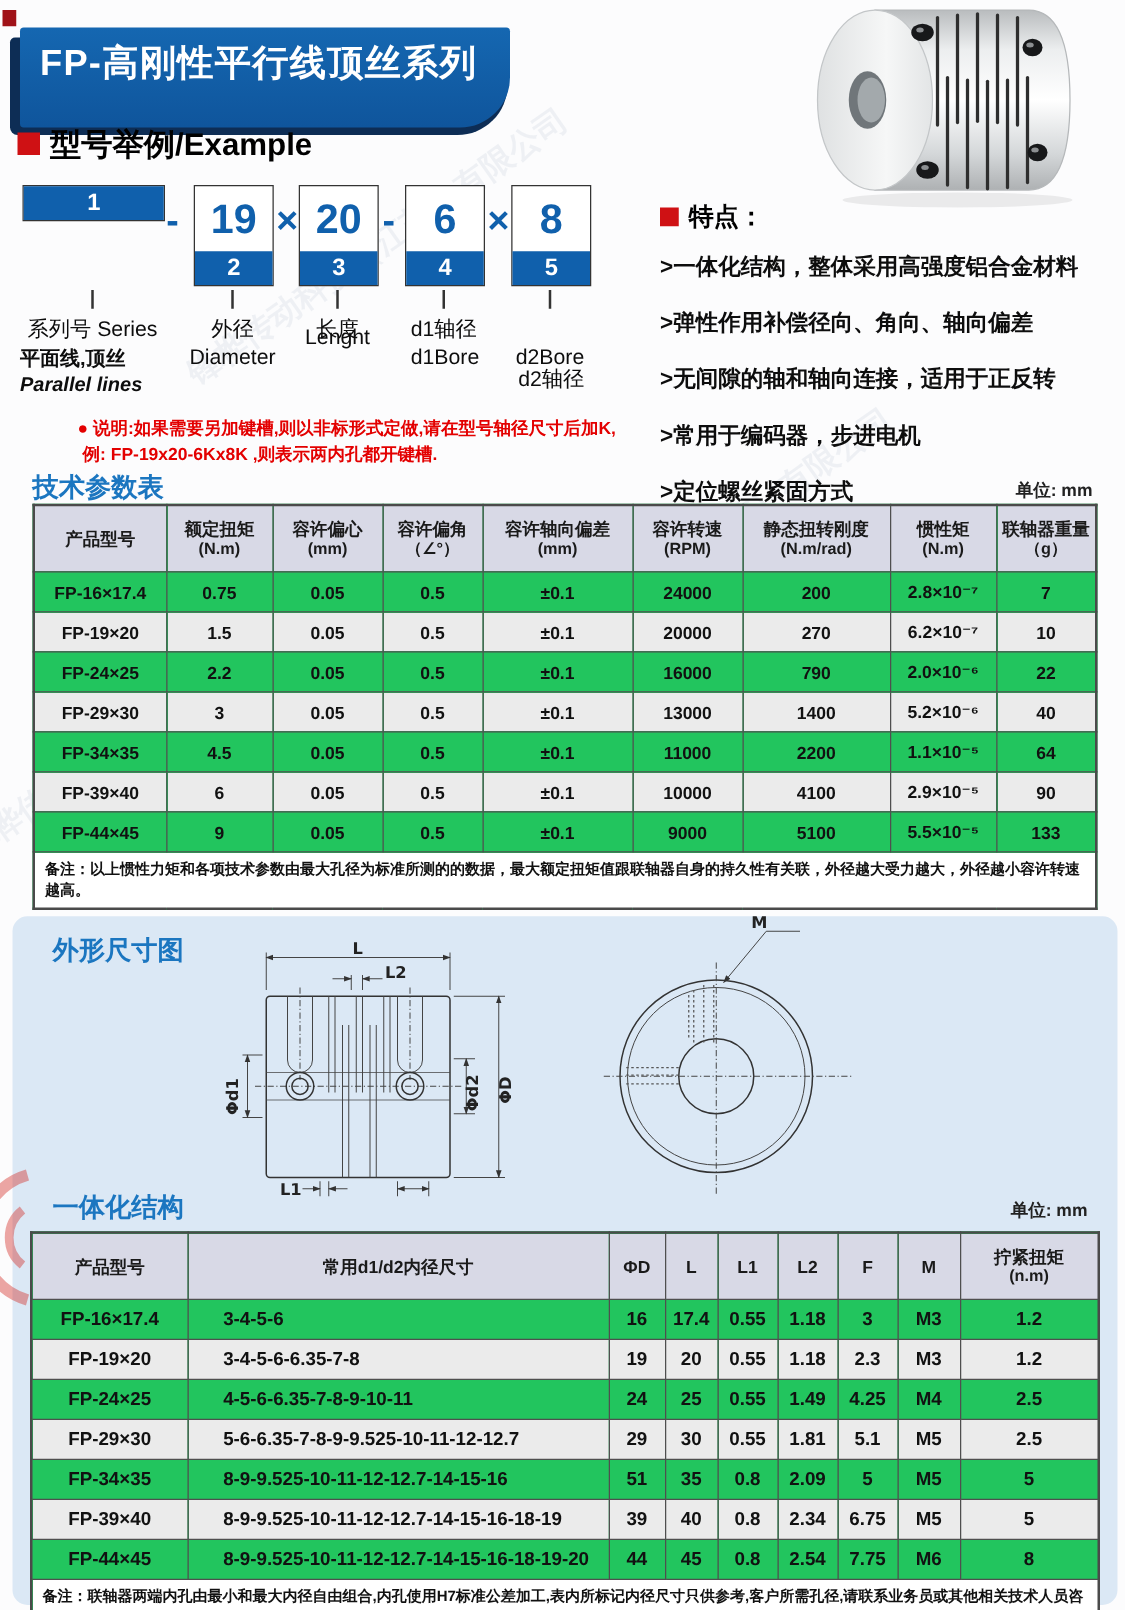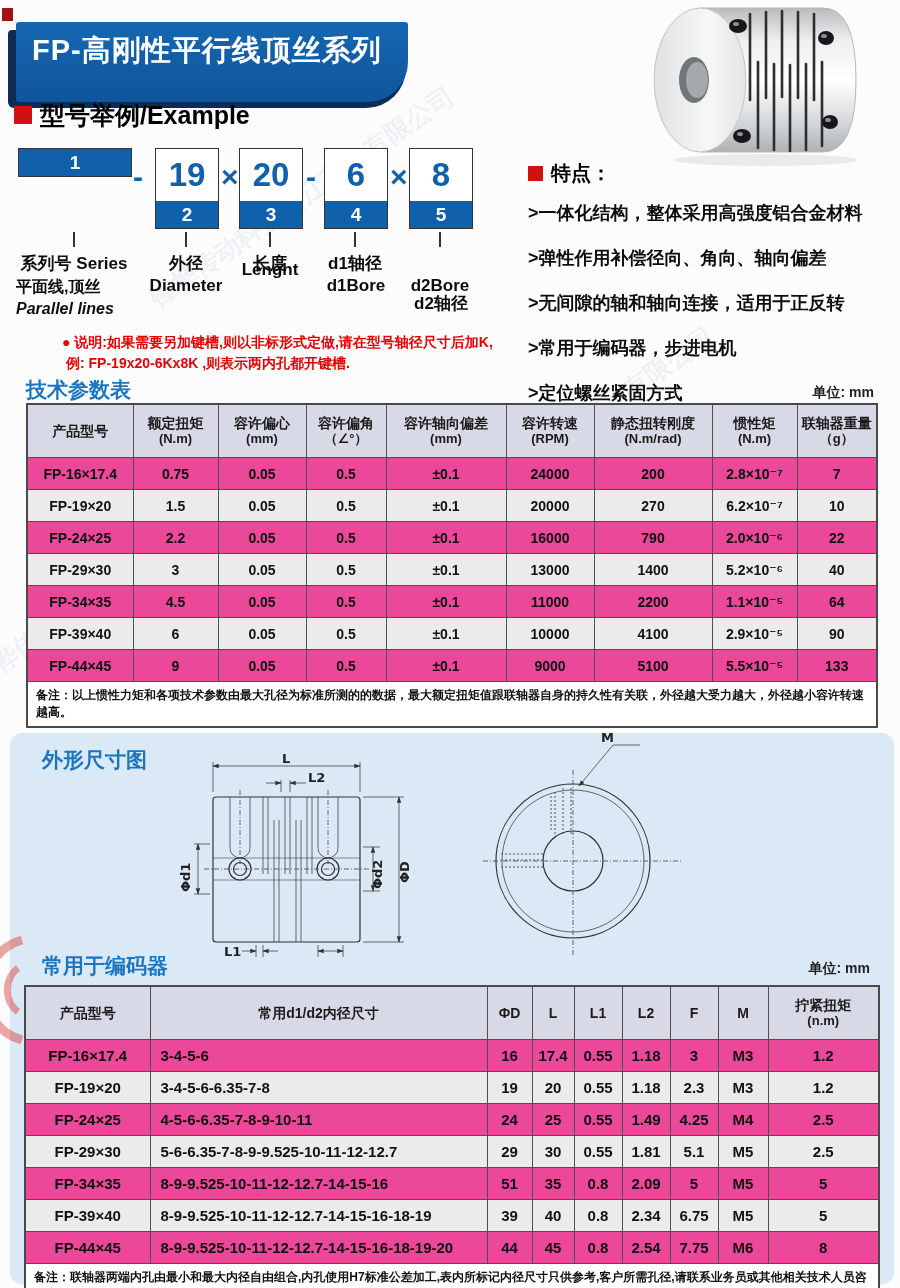--- a/index.html
+++ b/index.html
@@ -20,38 +20,38 @@
   .red-sq{position:absolute;background:#cf1114;}
   .h-example{position:absolute;left:40px;top:99px;font-size:25px;font-weight:bold;color:#000;}
   .blue-title{position:absolute;font-size:21px;font-weight:bold;color:#1b76c0;}
   .unit{position:absolute;font-size:14px;font-weight:bold;color:#222;}
   
   .mbox{position:absolute;top:148px;border:1px solid #333;background:#fff;text-align:center;}
   .mbox .val{height:52px;line-height:52px;font-size:33px;font-weight:bold;color:#1060ac;}
   .mbox .num{height:27px;line-height:27px;background:#1060ac;color:#fff;font-size:19px;font-weight:bold;}
   .msep{position:absolute;top:160px;font-size:30px;font-weight:bold;color:#1060ac;}
   .tick{position:absolute;width:2px;height:15px;background:#333;top:232px;}
-  .mlabel{position:absolute;font-size:17px;font-weight:bold;color:#0d0d0d;text-align:center;white-space:nowrap;}
+  .mlabel{position:absolute;font-size:17px;font-weight:normal;color:#0d0d0d;text-align:center;white-space:nowrap;}
   .mlabel2{position:absolute;font-size:16px;font-weight:bold;color:#0d0d0d;white-space:nowrap;}
   .rednote{position:absolute;font-size:14px;font-weight:bold;color:#e30000;white-space:nowrap;margin-left:48px;}
   
   .features{position:absolute;left:528px;top:160px;width:372px;}
   .feat-head{display:flex;align-items:center;margin-bottom:14px;}
   .feat-sq{width:15px;height:15px;background:#cf1114;margin-right:8px;}
   .feat-title{font-size:20px;font-weight:bold;color:#000;}
   .feature-item{font-size:18px;font-weight:bold;color:#0d0d0d;margin-bottom:21px;white-space:nowrap;}
   
-  table.spec{position:absolute;border-collapse:collapse;table-layout:fixed;background:#ec4899;
+  table.spec{position:absolute;border-collapse:collapse;table-layout:fixed;background:#22c55e;
              border:2px solid #4a4a4a;}
   table.spec th,table.spec td{border:1.5px solid #4f4f4f;text-align:center;padding:1px 2px;overflow:hidden;}
   table.spec th{background:#d8d9e6;font-size:14px;font-weight:bold;color:#1a1a1a;height:50px;line-height:1.15;}
   table.spec th .sub{font-weight:bold;font-size:13px;}
   table.spec td{font-size:14px;font-weight:bold;color:#111;height:29px;}
   table.spec tbody tr:nth-child(even) td{background:#ebebeb;}
-  table.spec td.left{text-align:left;padding-left:10px;}
+  table.spec td.left{text-align:left;padding-left:28px;}
   table.spec td.note{font-size:12px;text-align:left;padding:5px 8px;background:#fff !important;height:auto;}
   #tech-table{left:26px;top:403px;width:850px;}
   #dim-table{left:24px;top:985px;width:854px;}
   #dim-table td{height:29px;font-size:15px;}
   #dim-table td.note{font-size:12px;}
   
   .panel{position:absolute;left:10px;top:733px;width:884px;height:551px;background:#dbe8f5;border-radius:12px;}
   
   .drawing{position:absolute;}
   .dw-line{stroke:#333;stroke-width:1.2;fill:none;}
@@ -415,21 +415,21 @@
       <line x1="100" y1="66" x2="100" y2="108"></line>
         <line x1="108" y1="62" x2="108" y2="108"></line>
       <line x1="116" y1="62" x2="116" y2="108"></line>
       <line x1="96" y1="70" x2="96" y2="104"></line>
       <line x1="46" y1="128" x2="90" y2="128"></line>
         <line x1="46" y1="134" x2="90" y2="134"></line>
       <line x1="46" y1="141" x2="90" y2="141"></line>
     </g>
   </svg>
 
-  <div class="blue-title" style="left:42px;top:952px;">常用于编码器</div>
+  <div class="blue-title" style="left:42px;top:952px;">一体化结构</div>
   <div class="unit" style="right:30px;top:960px;">单位: mm</div>
   <table class="spec" id="dim-table">
       <colgroup>
         <col style="width: 125px;">
         <col style="width: 337px;">
         <col style="width: 45px;">
         <col style="width: 42px;">
         <col style="width: 48px;">
         <col style="width: 48px;">
         <col style="width: 48px;">

